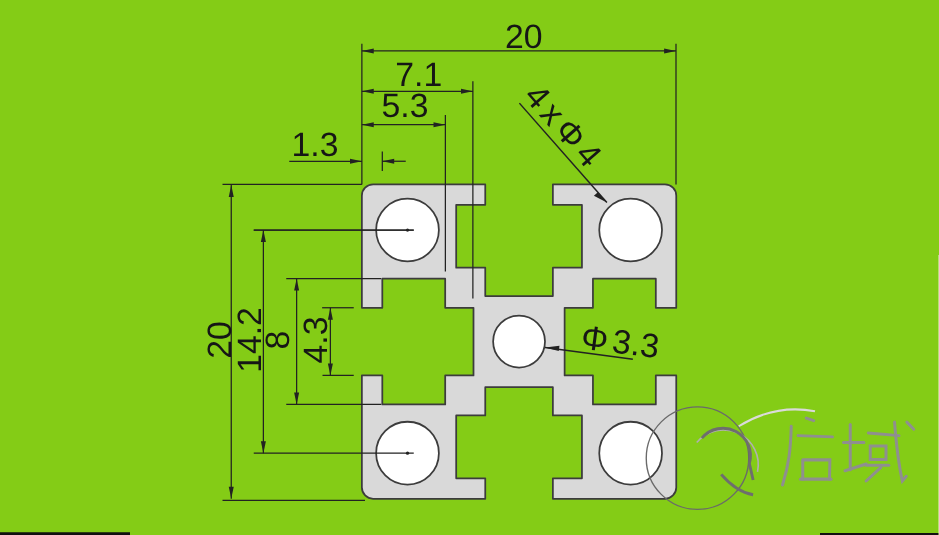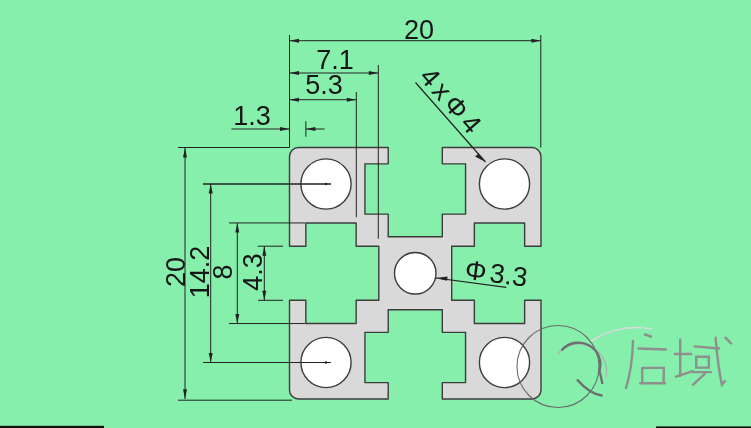--- a/index.html
+++ b/index.html
@@ -1,16 +1,16 @@
 <!DOCTYPE html>
 <html><head>
 <meta charset="utf-8">
 <style>
 html,body{margin:0;padding:0;background:#ffffff;}
-#page{position:relative;width:751px;height:428px;overflow:hidden;background:#86efac;}
+#page{position:relative;width:751px;height:428px;overflow:hidden;background:#84cc16;}
 svg text{font-family:"Liberation Sans",sans-serif;fill:#161616;}
 </style>
 </head>
 <body>
 <div id="page">
 <svg width="751" height="428" viewBox="0 0 751 428" xmlns="http://www.w3.org/2000/svg">
 
 <path d="M 298.5 147.5
 L 388.2 147.5 L 388.2 163.85 L 364.95 163.85 L 364.95 214.15 L 388.2 214.15 L 388.2 236.8
 L 442.3 236.8 L 442.3 214.15 L 465.55 214.15 L 465.55 163.85 L 442.3 163.85 L 442.3 147.5

